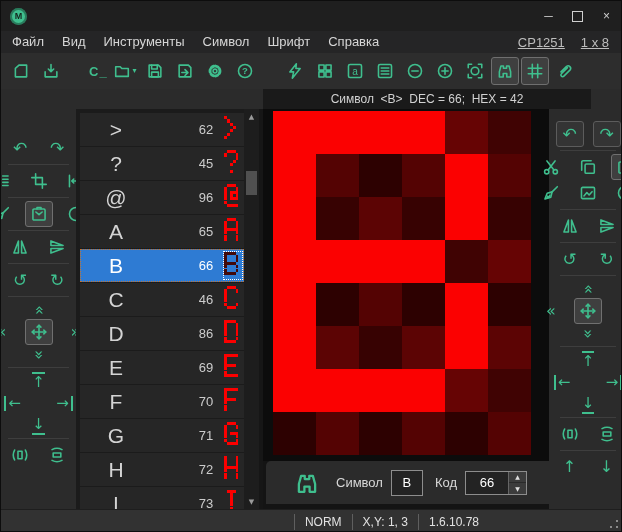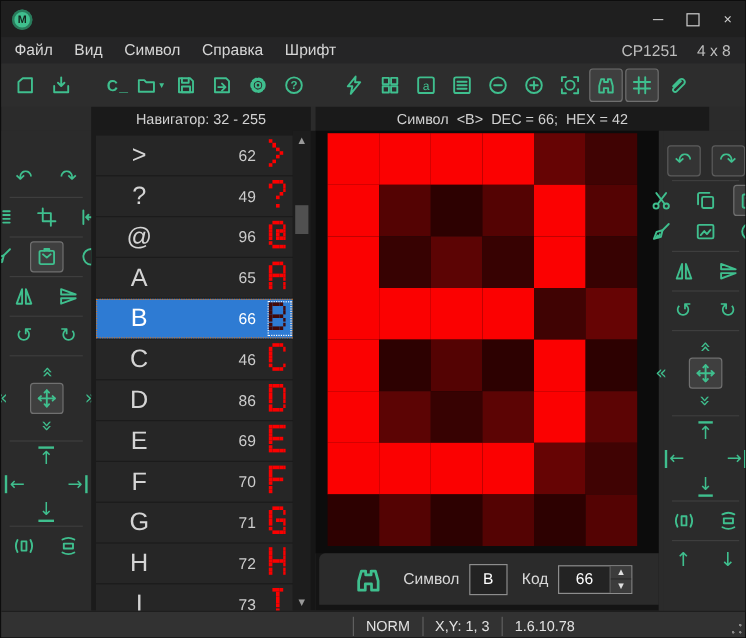--- a/index.html
+++ b/index.html
@@ -19,21 +19,21 @@
   .title-text{margin-left:9px;font-size:13px;color:#e2e2e2;white-space:nowrap;}
   .win-controls{margin-left:auto;display:flex;height:30px;}
   .win-btn{width:29px;height:30px;display:flex;align-items:center;justify-content:center;
     color:#cfcfcf;font-size:12px;}
   .win-btn .sq{width:9px;height:9px;border:1px solid #cfcfcf;display:block;}
   
   .menubar{position:absolute;left:0;top:30px;right:0;height:22px;background:#252526;
     display:flex;align-items:center;padding-left:2px;font-size:13px;color:#d6d6d6;}
   .menu-item{padding:0 9px;line-height:22px;}
   .menu-right{margin-left:auto;display:flex;align-items:center;color:#bdbdbd;}
-  .menu-right .mr{padding:0 8px;}
+  .menu-right .mr{padding:0 8px;text-decoration:underline;}
   .menu-right .mr:last-child{padding-right:12px;}
   
   .toolbar{position:absolute;left:0;top:52px;right:0;height:36px;background:#2d2d2d;
     display:flex;align-items:center;padding-left:5px;color:var(--accent);}
   .tb-gap{width:20px;flex:0 0 auto;}
   .btn{height:26px;min-width:26px;display:flex;align-items:center;justify-content:center;
     border:1px solid transparent;border-radius:3px;margin:0 1px;flex:0 0 auto;}
   .btn.pressed{background:#3f3f3f;border-color:#6f6f6f;}
   .ic{display:flex;align-items:center;justify-content:center;line-height:1;}
   .ticon{display:inline-block;line-height:1;font-family:"DejaVu Sans",sans-serif;}
@@ -134,27 +134,28 @@
         <div class="win-btn">
           <span class="ic">×</span>
         </div>
       </div>
   </div>
 
   <div class="menubar">
     <div id="menu-items" style="display:flex">
         <div class="menu-item">Файл</div>
         <div class="menu-item">Вид</div>
+        <div class="menu-item">Инструменты</div>
         <div class="menu-item">Символ</div>
+        <div class="menu-item">Шрифт</div>
         <div class="menu-item">Справка</div>
-        <div class="menu-item">Шрифт</div>
       </div>
     <div class="menu-right">
       <span class="mr">CP1251</span>
-      <span class="mr">4 x 8</span>
+      <span class="mr">1 x 8</span>
     </div>
   </div>
 
   <div class="toolbar" id="toolbar">
       <span class="btn">
         <span class="ic">
           <svg width="18" height="18" viewBox="0 0 16 16" fill="none" stroke="currentColor" stroke-width="1.4" stroke-linecap="round" stroke-linejoin="round">
             <path d="M3 13.2V5.6L6.2 2.8h6.8v10.4z"></path>
           </svg>
         </span>
@@ -287,21 +288,20 @@
       </span>
       <span class="btn">
         <span class="ic">
           <svg width="18" height="18" viewBox="0 0 16 16" fill="none" stroke="currentColor" stroke-width="1.4" stroke-linecap="round" stroke-linejoin="round">
             <path d="M4.4 8.8l5-5a2.3 2.3 0 0 1 3.2 3.2l-5.6 5.6a1.5 1.5 0 0 1-2.2-2.2l5.4-5.4"></path>
           </svg>
         </span>
       </span>
     </div>
 
-  <div class="phead left">Навигатор: 32 - 255</div>
   <div class="phead right">Символ  &lt;B&gt;  DEC = 66;  HEX = 42</div>
 
   <div class="palette pl" id="left-palette">
       <div class="pal-row">
         <span class="pbtn">
           <span class="ic">
             <span class="ticon" style="font-size:17px;">↶</span>
           </span>
         </span>
         <span class="pbtn">
@@ -497,21 +497,21 @@
             <div class="pvpx" style="left: 2.9px; top: 3.3px; width: 2.9px; height: 3.3px; background: rgb(251, 0, 0);"></div>
             <div class="pvpx" style="left: 5.8px; top: 6.6px; width: 2.9px; height: 3.3px; background: rgb(251, 0, 0);"></div>
             <div class="pvpx" style="left: 8.7px; top: 9.9px; width: 2.9px; height: 3.3px; background: rgb(251, 0, 0);"></div>
             <div class="pvpx" style="left: 5.8px; top: 13.2px; width: 2.9px; height: 3.3px; background: rgb(251, 0, 0);"></div>
             <div class="pvpx" style="left: 2.9px; top: 16.5px; width: 2.9px; height: 3.3px; background: rgb(251, 0, 0);"></div>
             <div class="pvpx" style="left: 0px; top: 19.8px; width: 2.9px; height: 3.3px; background: rgb(251, 0, 0);"></div>
           </div>
         </div>
         <div class="nav-row">
           <span class="nav-char">?</span>
-          <span class="nav-code">49</span>
+          <span class="nav-code">45</span>
           <div class="nav-prev">
             <div class="pvpx" style="left: 2.9px; top: 0px; width: 2.9px; height: 3.3px; background: rgb(251, 0, 0);"></div>
             <div class="pvpx" style="left: 5.8px; top: 0px; width: 2.9px; height: 3.3px; background: rgb(251, 0, 0);"></div>
             <div class="pvpx" style="left: 8.7px; top: 0px; width: 2.9px; height: 3.3px; background: rgb(251, 0, 0);"></div>
             <div class="pvpx" style="left: 0px; top: 3.3px; width: 2.9px; height: 3.3px; background: rgb(251, 0, 0);"></div>
             <div class="pvpx" style="left: 11.6px; top: 3.3px; width: 2.9px; height: 3.3px; background: rgb(251, 0, 0);"></div>
             <div class="pvpx" style="left: 11.6px; top: 6.6px; width: 2.9px; height: 3.3px; background: rgb(251, 0, 0);"></div>
             <div class="pvpx" style="left: 8.7px; top: 9.9px; width: 2.9px; height: 3.3px; background: rgb(251, 0, 0);"></div>
             <div class="pvpx" style="left: 5.8px; top: 13.2px; width: 2.9px; height: 3.3px; background: rgb(251, 0, 0);"></div>
             <div class="pvpx" style="left: 5.8px; top: 19.8px; width: 2.9px; height: 3.3px; background: rgb(251, 0, 0);"></div>

